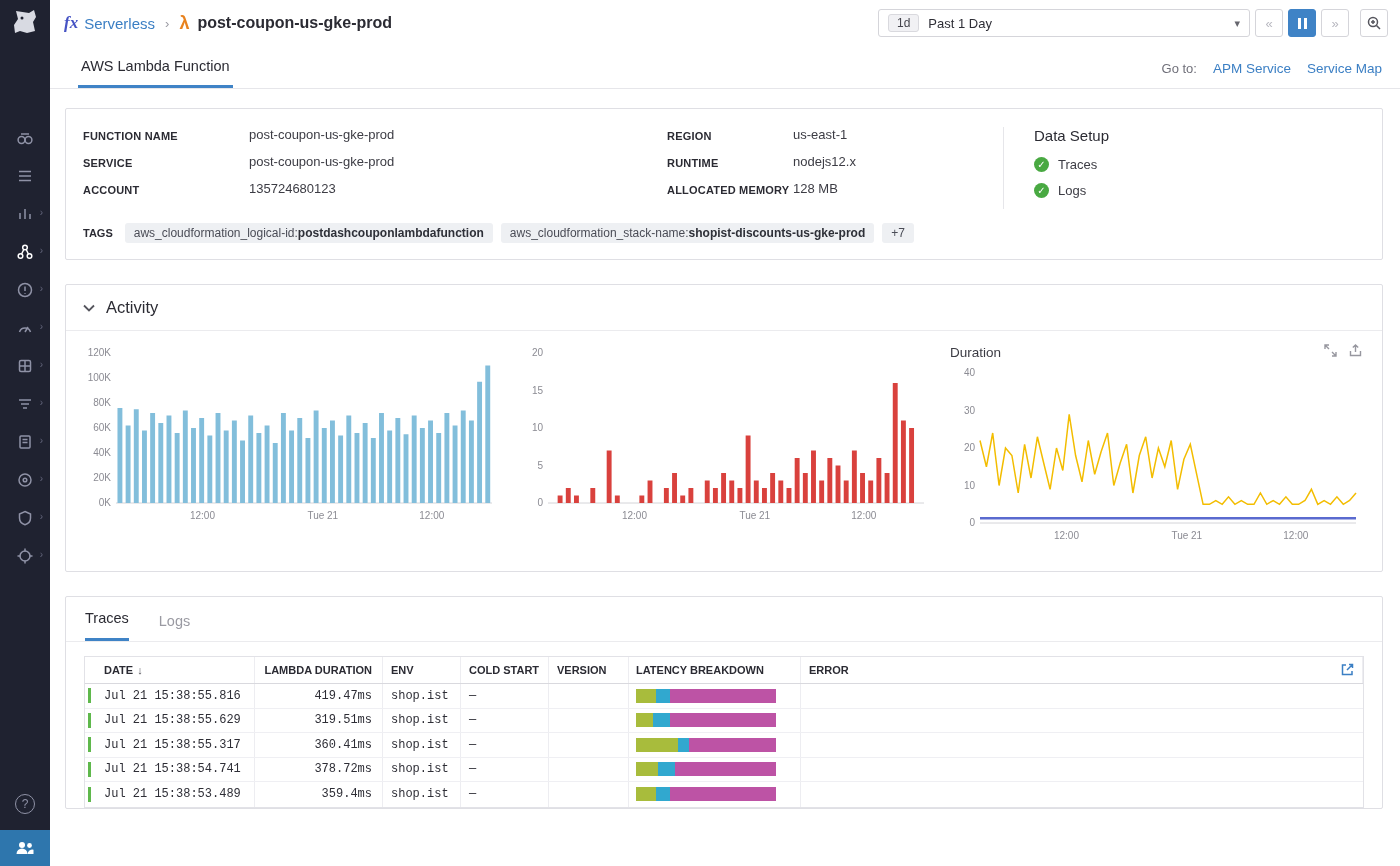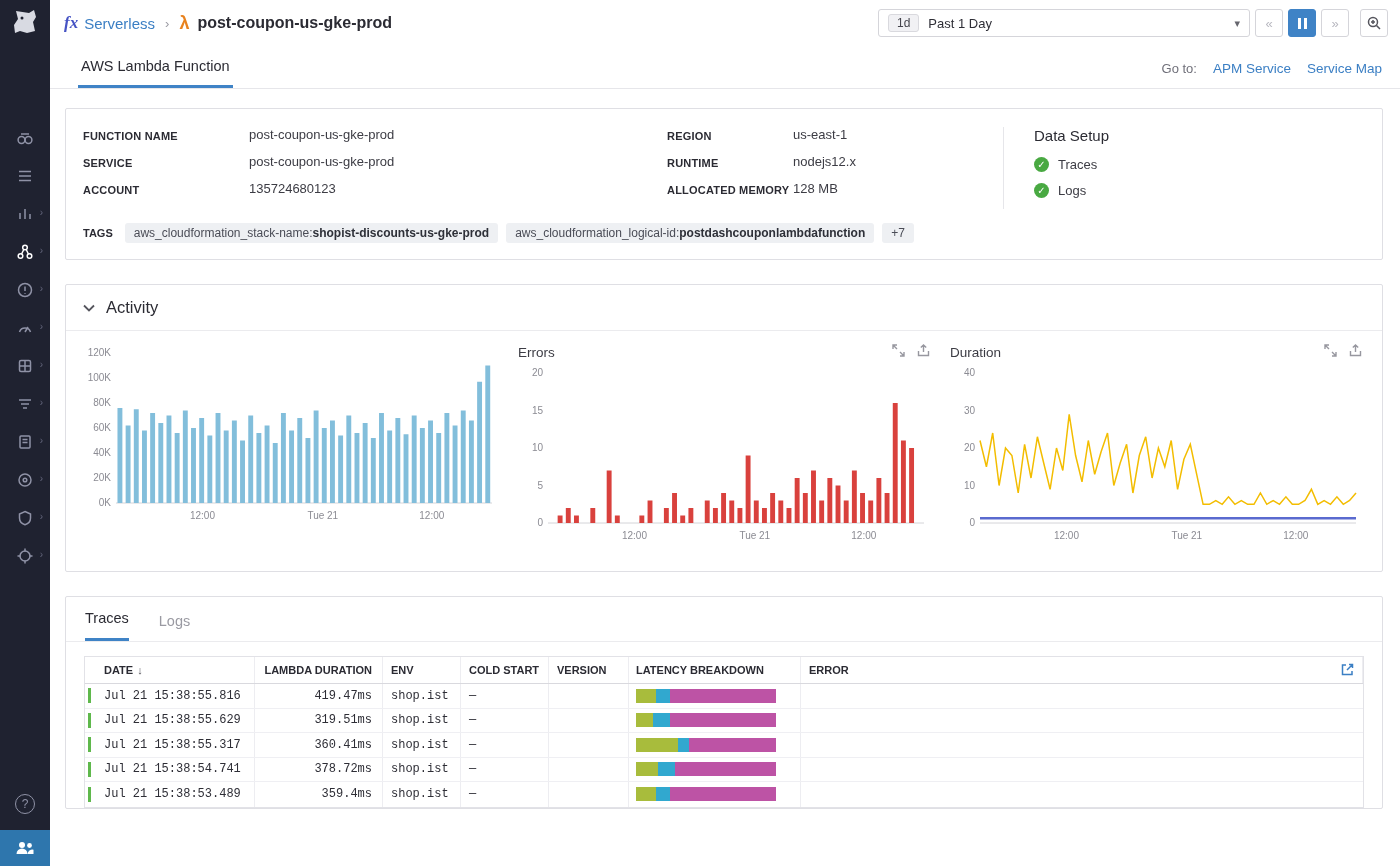--- a/index.html
+++ b/index.html
@@ -297,22 +297,22 @@
         </div>
         <div class="ds-item">
           <span class="check">✓</span>
           <span>Logs</span>
         </div>
       </div>
     </div>
     <div class="tags-row">
       <span class="tags-label">TAGS</span>
       <span id="tags-list" style="display:flex;gap:8px;align-items:center;">
+          <span class="pill"><span>aws_cloudformation_logical-id:</span><b>postdashcouponlambdafunction</b></span>
           <span class="pill"><span>aws_cloudformation_stack-name:</span><b>shopist-discounts-us-gke-prod</b></span>
-          <span class="pill"><span>aws_cloudformation_logical-id:</span><b>postdashcouponlambdafunction</b></span>
           <span class="pill">+7</span>
         </span>
     </div>
   </div>
 
   <div class="card">
     <div class="card-head">
       <span class="chev">
         <svg width="12" height="8" viewBox="0 0 12 8">
             <polyline points="1,1.5 6,6.5 11,1.5"></polyline>
@@ -376,31 +376,20 @@
             <rect x="354.2539130434783" y="90" width="4.904347826086957" height="70" fill="#82bedb"></rect>
             <rect x="362.4278260869566" y="70" width="4.904347826086957" height="90" fill="#82bedb"></rect>
             <rect x="370.60173913043485" y="82.49999999999999" width="4.904347826086957" height="77.50000000000001" fill="#82bedb"></rect>
             <rect x="378.7756521739131" y="67.5" width="4.904347826086957" height="92.5" fill="#82bedb"></rect>
             <rect x="386.94956521739135" y="77.5" width="4.904347826086957" height="82.5" fill="#82bedb"></rect>
             <rect x="395.1234782608696" y="38.75" width="4.904347826086957" height="121.25" fill="#82bedb"></rect>
             <rect x="403.29739130434785" y="22.5" width="4.904347826086957" height="137.5" fill="#82bedb"></rect>
           </svg>
       </div>
       <div class="chart-panel">
-        <div class="chart-head">
-          <span class="chart-title">Errors</span>
-          <span class="chart-icons">
-            <span><svg width="13" height="13" viewBox="0 0 13 13">
-                  <path d="M1 5V1h4M12 8v4H8M1 1l4 4M12 12 8 8"></path>
-                </svg></span>
-            <span><svg width="13" height="13" viewBox="0 0 13 13">
-                  <path d="M6.5 1v7M3.8 3.5 6.5 1l2.7 2.5M1.5 7v4.5h10V7"></path>
-                </svg></span>
-          </span>
-        </div>
         <svg class="chart" id="chart-1" viewBox="0 0 420 190" preserveAspectRatio="none">
             <text x="29" y="13" text-anchor="end" class="tick">20</text>
             <text x="29" y="50.5" text-anchor="end" class="tick">15</text>
             <text x="29" y="88" text-anchor="end" class="tick">10</text>
             <text x="29" y="125.5" text-anchor="end" class="tick">5</text>
             <text x="29" y="163" text-anchor="end" class="tick">0</text>
             <line x1="34" y1="160" x2="410" y2="160" stroke="#d4d4d8" stroke-width="1"></line>
             <text x="120.48" y="176" text-anchor="middle" class="tick">12:00</text>
             <text x="240.8" y="176" text-anchor="middle" class="tick">Tue 21</text>
             <text x="349.84" y="176" text-anchor="middle" class="tick">12:00</text>

